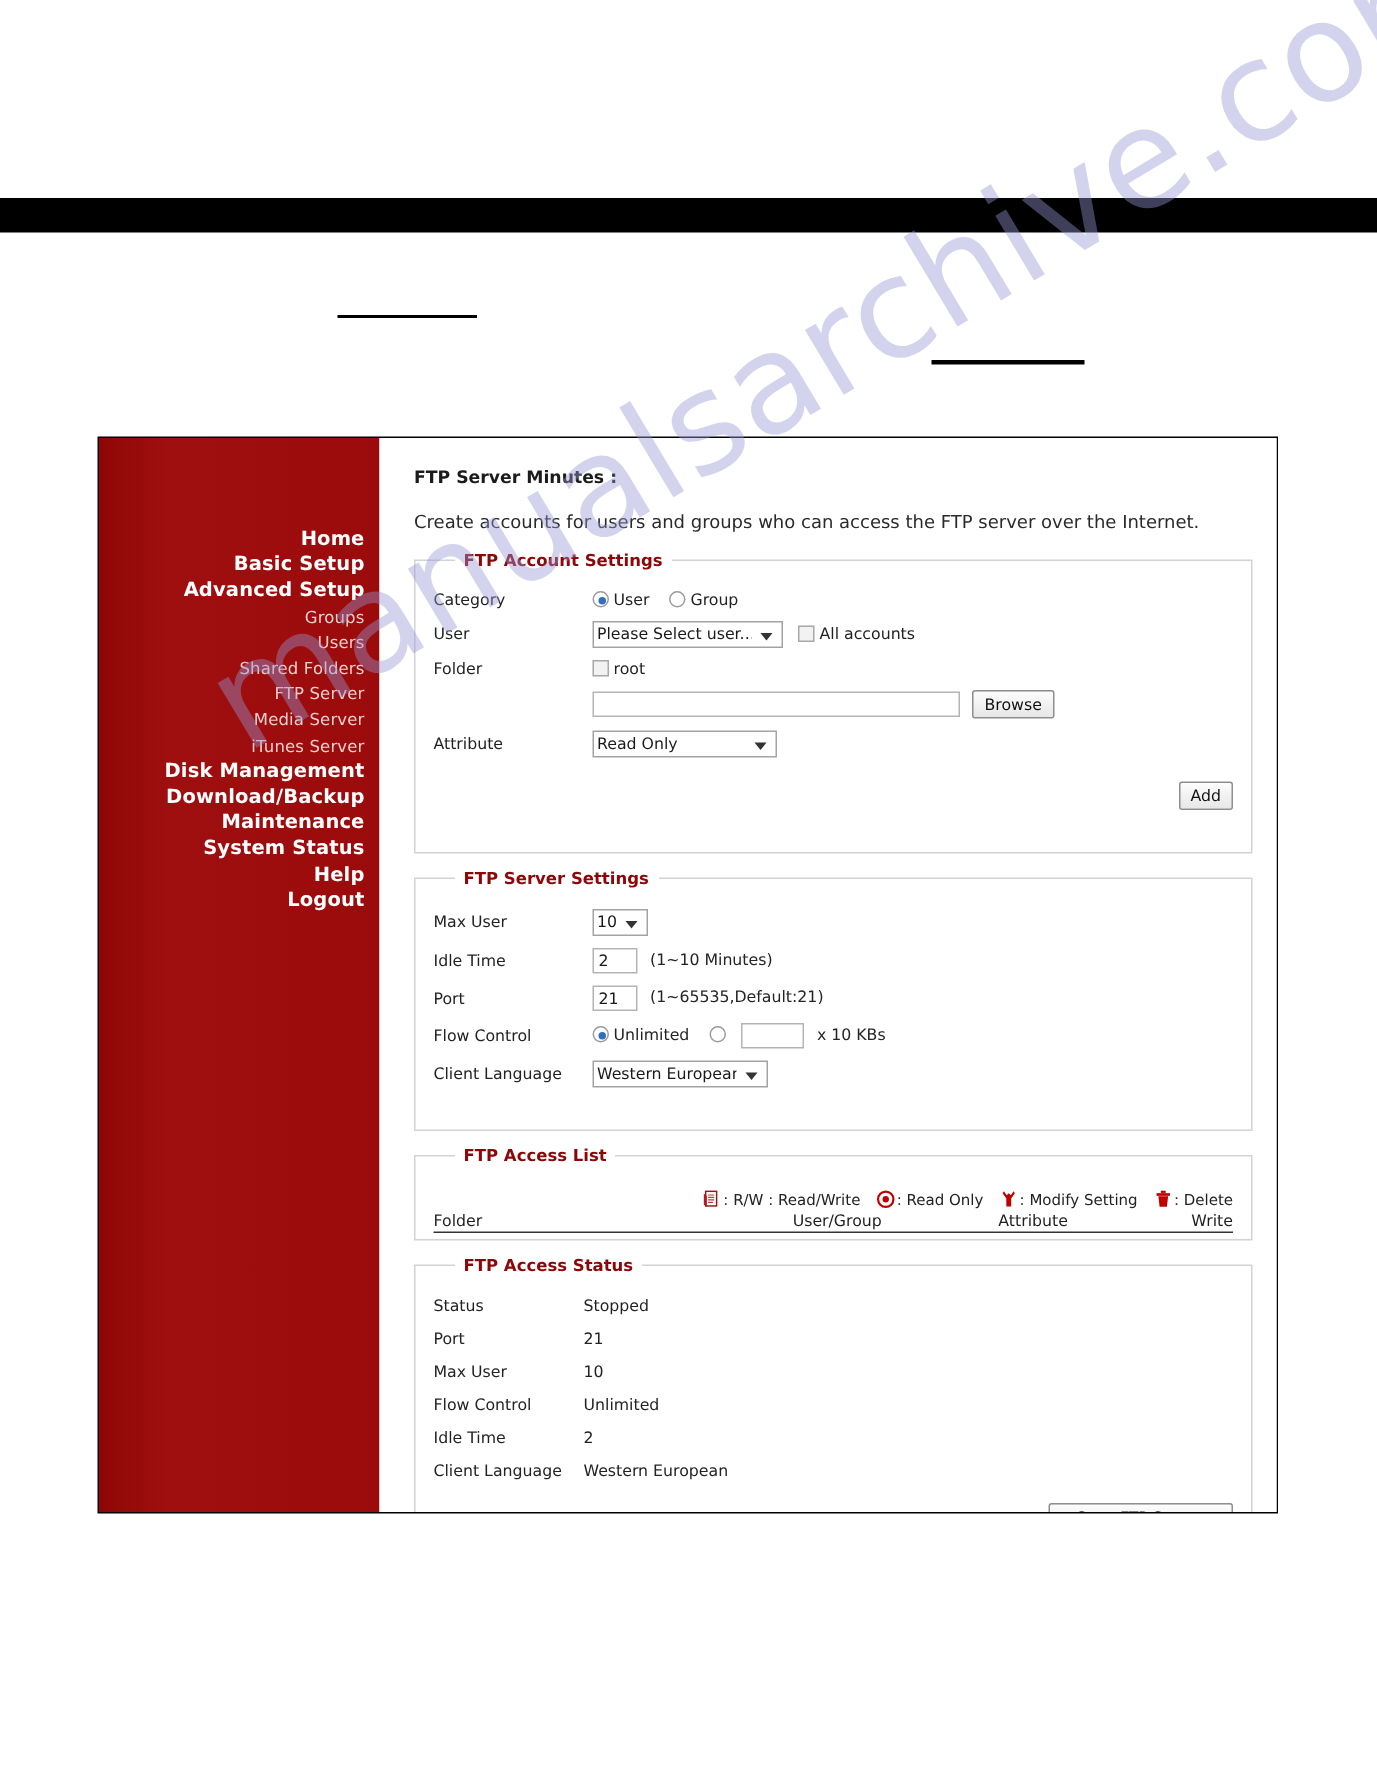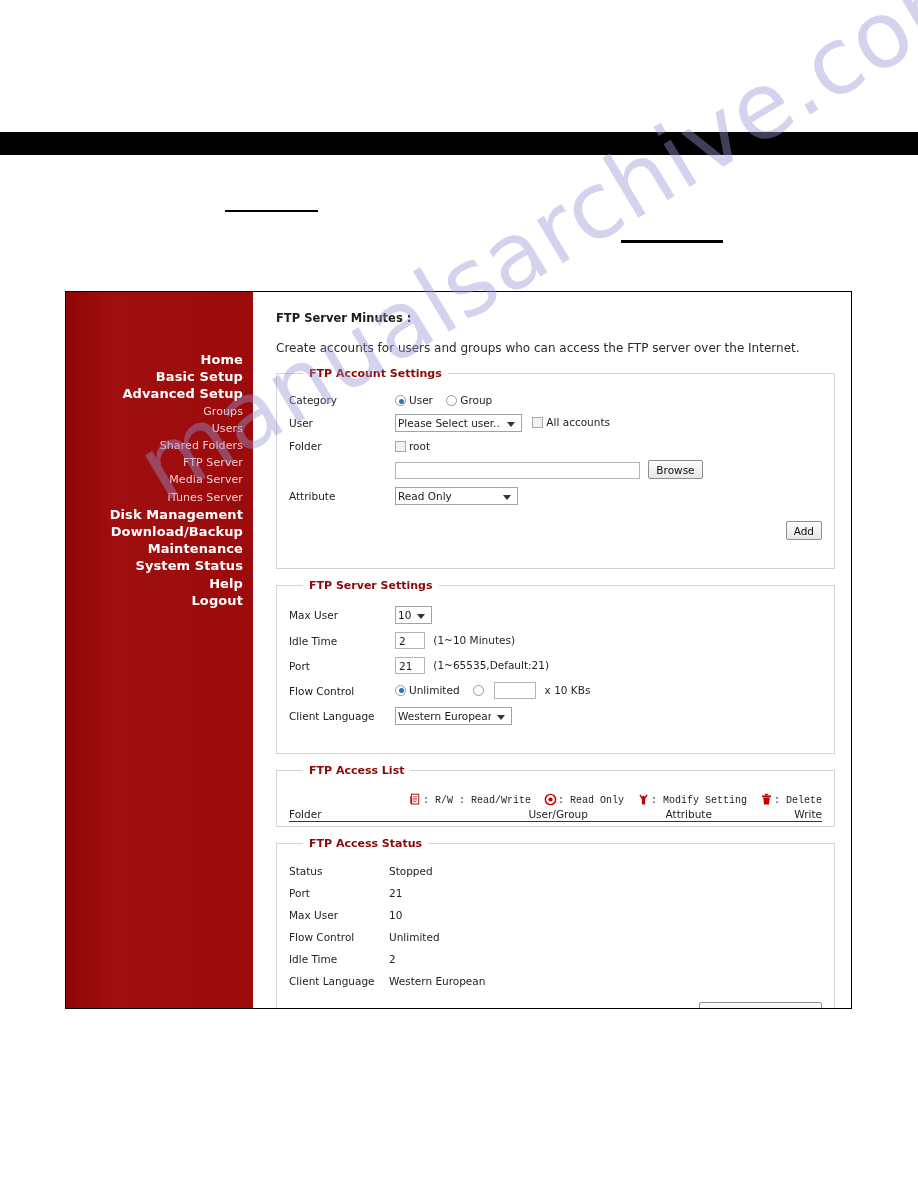--- a/index.html
+++ b/index.html
@@ -200,21 +200,20 @@
   }
   .right { text-align: right; }
 
   
   .legend-row {
     text-align: right;
     font-size: 10px;
     color: #222222;
     padding: 6px 0 2px 0;
     white-space: nowrap;
-    font-family: Liberation Mono, monospace;
   }
   .legend-row .ic { vertical-align: -3px; margin: 0 1px 0 7px; }
   .hdr-row {
     border-bottom: 1px solid #333333;
     font-size: 10.5px;
     color: #1f1f1f;
     padding-bottom: 1px;
     display: flex;
   }
   .hdr-row span { display: block; }

